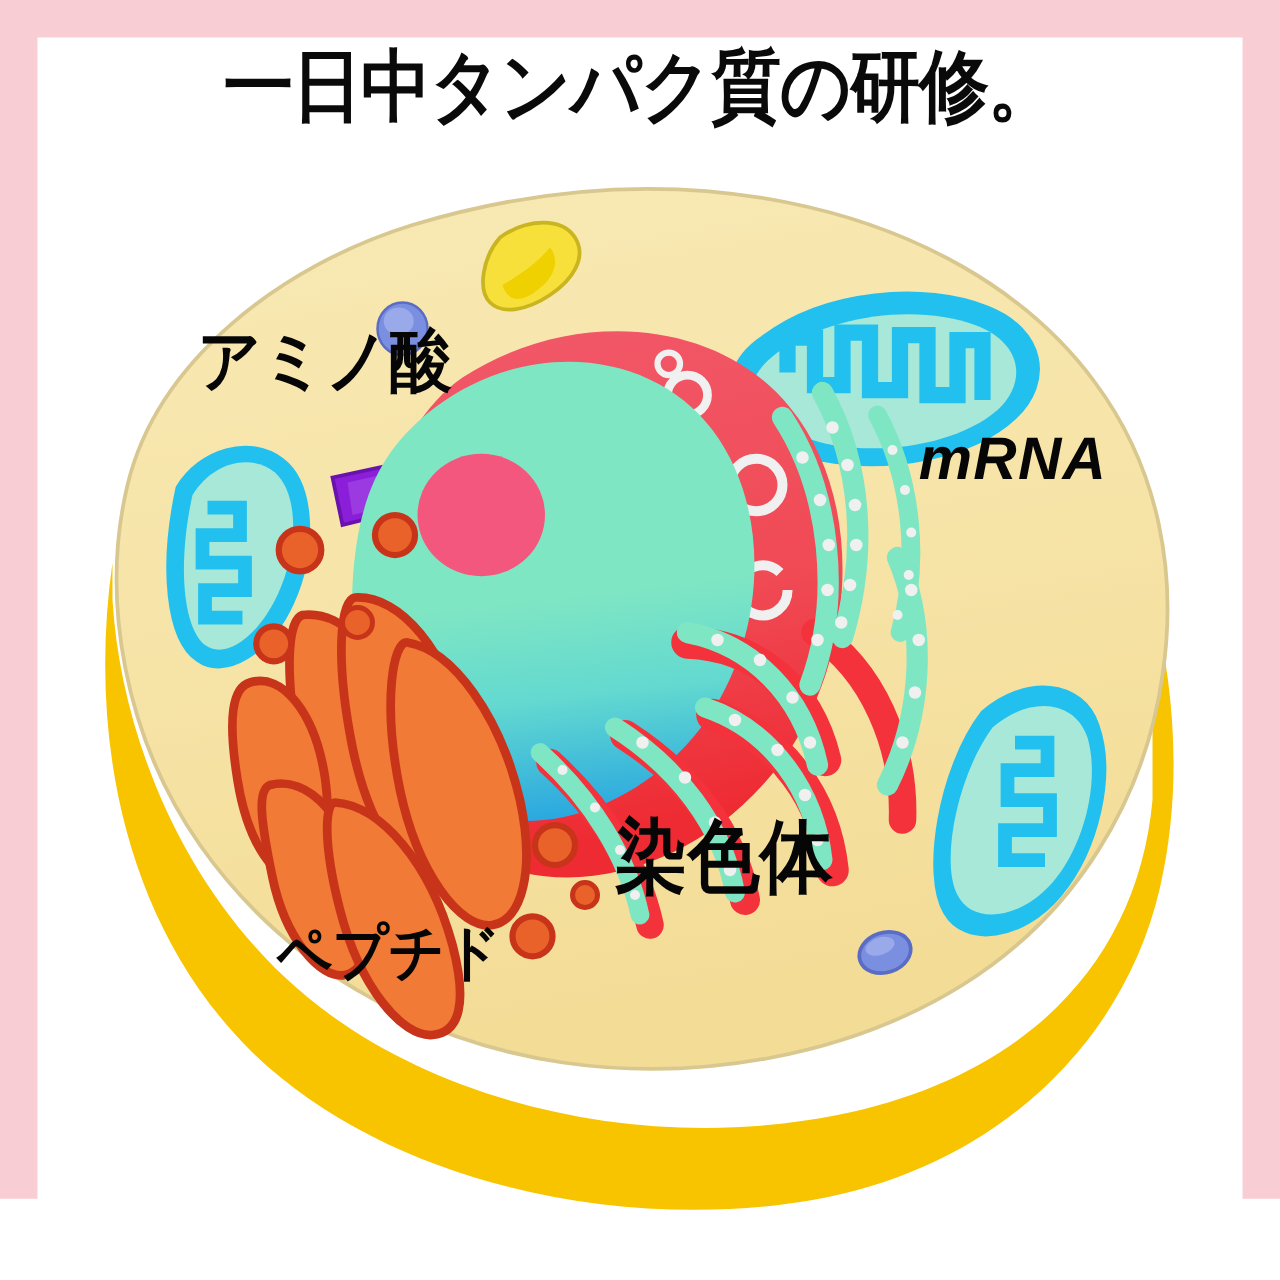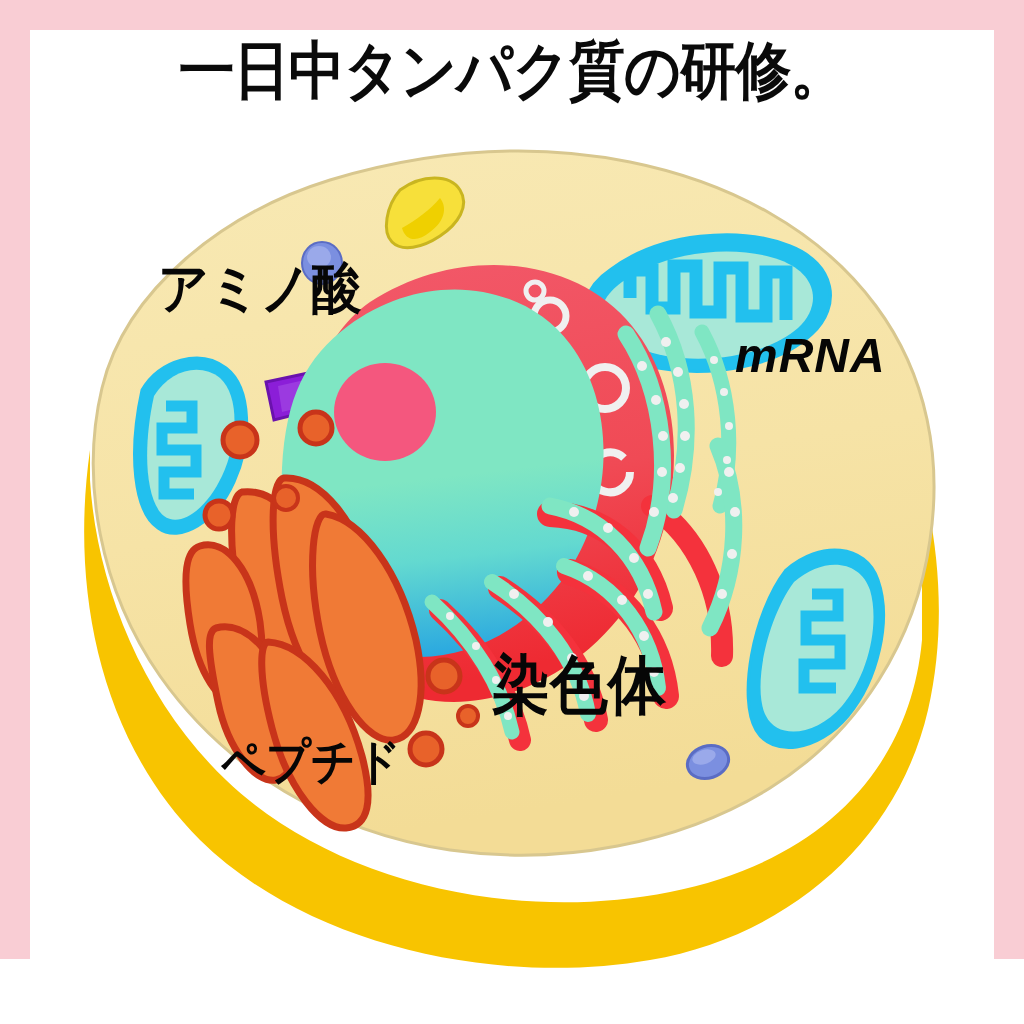--- a/index.html
+++ b/index.html
@@ -73,21 +73,21 @@
     transform: scaleY(1.1);
     transform-origin: left top;
   }
   .lbl-lat {
     font-family: "Liberation Sans", "DejaVu Sans", sans-serif;
     font-style: italic;
     font-weight: 700;
   }
 
   #label-amino   { left: 128px; top: 222px; }
-  #label-mrna    { left: 705px; top: 298px; font-size: 48px; letter-spacing: 1px; }
+  #label-mrna    { left: 705px; top: 310px; font-size: 48px; letter-spacing: 1px; }
   #label-dna     { left: 353px; top: 417px; font-size: 62px; letter-spacing: 1px; }
   #label-chromo  { left: 462px; top: 613px; font-size: 58px; }
   #label-peptide { left: 191px; top: 700px; font-size: 44px; }
 </style>
 </head>
 <body>
 
 <div id="frame">
   <div id="canvas">
 

